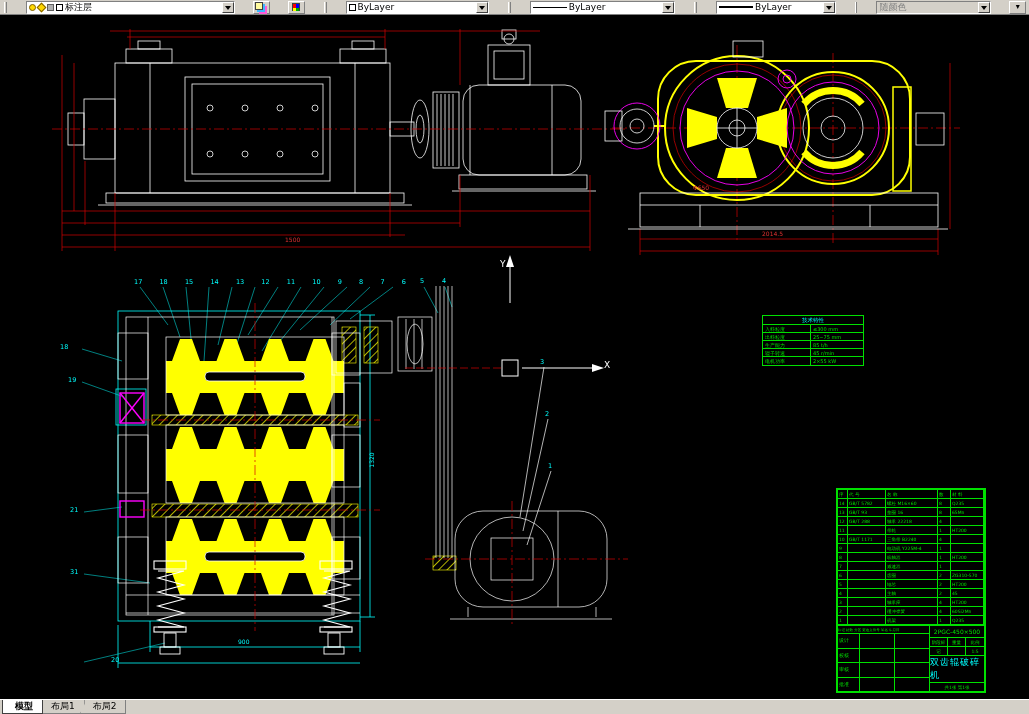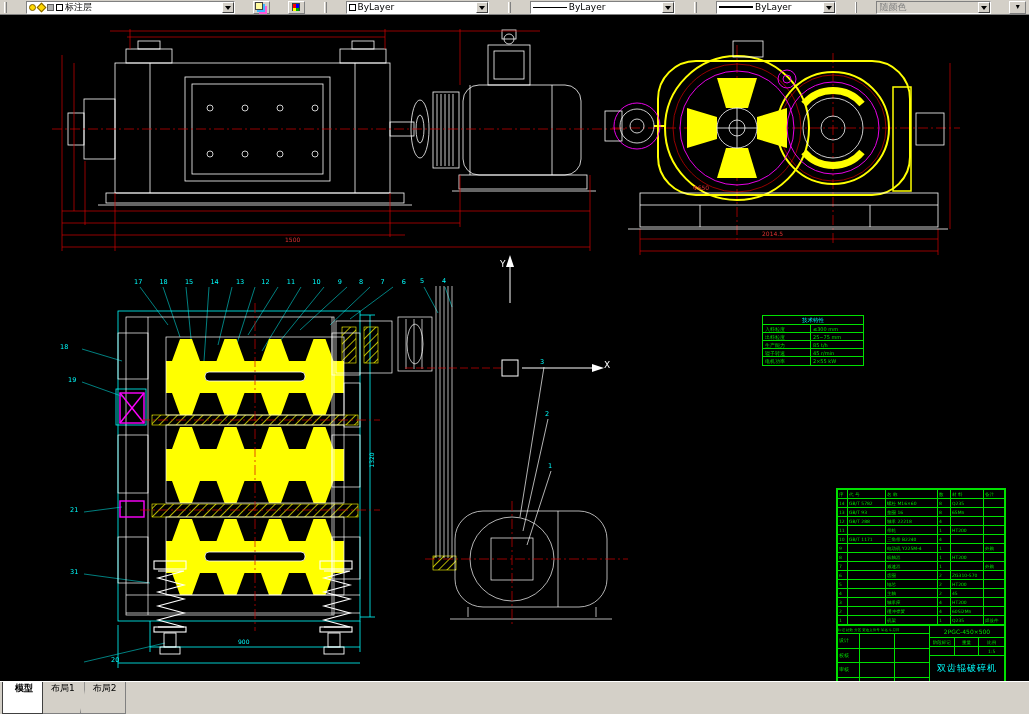--- a/index.html
+++ b/index.html
@@ -42,41 +42,41 @@
   .notes .t { font-size:7px; color:#fff; margin-bottom:2px; letter-spacing:1px; }
   .notes .l { font-size:5.5px; line-height:1.6; }
 
   .spec { position:absolute; left:762px; top:300px; width:102px; border:1px solid #00e000; color:#00e000; background:rgba(0,0,0,.2); }
   .spec .hdr { color:#00ffff; text-align:center; font-size:5.5px; height:9px; line-height:9px; border-bottom:1px solid #00e000; }
   .spec-row { display:grid; grid-template-columns:48px 1fr; height:8px; line-height:8px; font-size:5px; border-bottom:1px solid #00e000; }
   .spec-row span { padding-left:2px; }
   .spec-row span:first-child { border-right:1px solid #00e000; }
   .spec-row:last-child { border-bottom:none; }
 
-  .tblock { position:absolute; left:836px; top:473px; width:170px; height:205px; border:2px solid #00e000; color:#00e000; }
+  .tblock { position:absolute; left:836px; top:473px; width:150px; height:205px; border:2px solid #00e000; color:#00e000; }
   .bom-hdr, .bom-row { display:grid; grid-template-columns:10px 38px 52px 13px 33px 1fr; height:9px; line-height:9px; font-size:4.5px; border-bottom:1px solid #00e000; }
   .bom-hdr span, .bom-row span { border-right:1px solid #00e000; overflow:hidden; padding-left:1px; white-space:nowrap; }
   .bom-hdr span:last-child, .bom-row span:last-child { border-right:none; }
   .tb-bottom { display:flex; height:66px; border-top:1px solid #00e000; }
   .tb-left { width:92px; border-right:1px solid #00e000; display:flex; flex-direction:column; }
   .tb-signnote { font-size:3.5px; height:8px; line-height:8px; border-bottom:1px solid #00e000; overflow:hidden; white-space:nowrap; }
   .sign-row { display:grid; grid-template-columns:22px 1fr 1fr; font-size:5px; line-height:1; flex:1; border-bottom:1px solid #00e000; align-items:center; }
   .sign-row:last-child { border-bottom:none; }
   .sign-row span { border-right:1px solid #00e000; height:100%; display:flex; align-items:center; padding-left:1px; }
   .sign-row span:last-child { border-right:none; }
   .tb-right { flex:1; display:flex; flex-direction:column; }
   .tb-dno { height:12px; line-height:12px; text-align:center; font-size:6px; border-bottom:1px solid #00e000; }
   .tb-lblrow, .tb-valrow { display:grid; grid-template-columns:1fr 1fr 1fr; height:9px; line-height:9px; font-size:4.5px; text-align:center; border-bottom:1px solid #00e000; }
   .tb-lblrow span, .tb-valrow span { border-right:1px solid #00e000; }
   .tb-lblrow span:last-child, .tb-valrow span:last-child { border-right:none; }
   .tb-title { flex:1; display:flex; align-items:center; justify-content:center; color:#00ffff; font-size:9px; letter-spacing:1px; border-bottom:1px solid #00e000; }
   .tb-sheet { height:9px; line-height:9px; text-align:center; font-size:4.5px; }
 
   
-  .tabbar { height:33px; background:#d4d0c8; border-top:1px solid #fff; display:flex; align-items:stretch; flex:0 0 auto; padding-left:2px; }
+  .tabbar { height:15px; background:#d4d0c8; border-top:1px solid #fff; display:flex; align-items:stretch; flex:0 0 auto; padding-left:2px; }
   .tab { font-size:9px; line-height:13px; padding:0 9px 0 12px; background:#d4d0c8; color:#000; border:1px solid #808080; border-top:none; clip-path:polygon(7px 0,100% 0,100% 100%,0 100%); margin-left:-5px; }
   .tab.active { background:#fff; font-weight:bold; z-index:2; clip-path:none; margin-left:0; border:1px solid #404040; border-top:none; }
 </style>
 </head>
 <body>
 
 <div class="app">
 
   <div class="toolbar">
     <div class="grip"></div>

